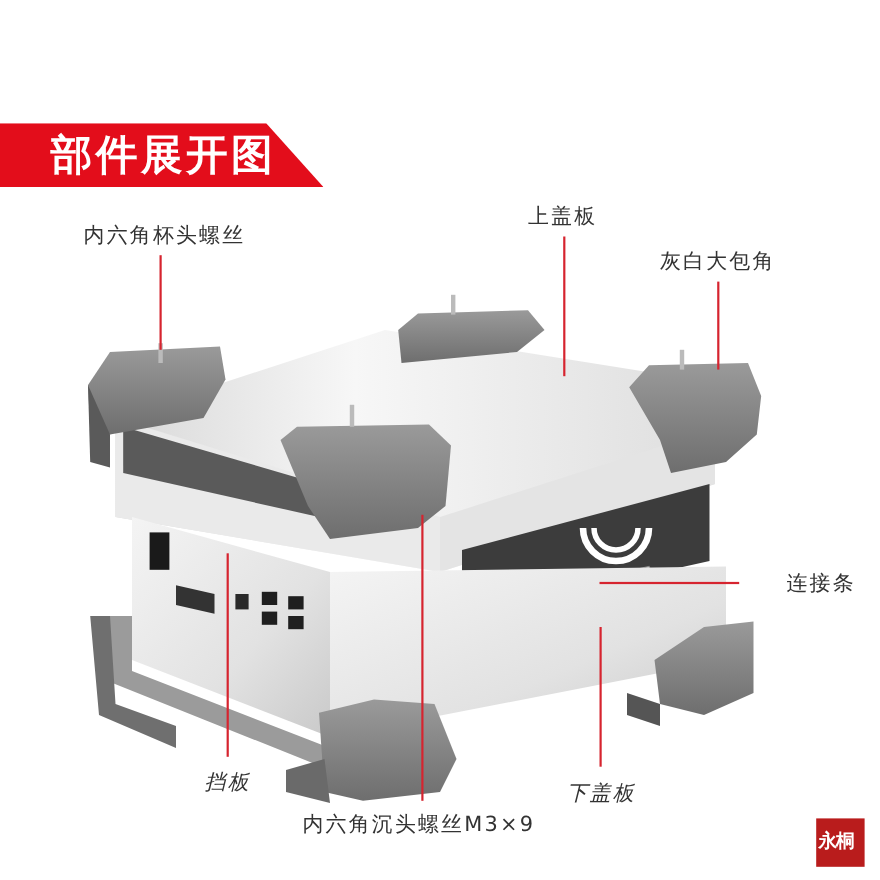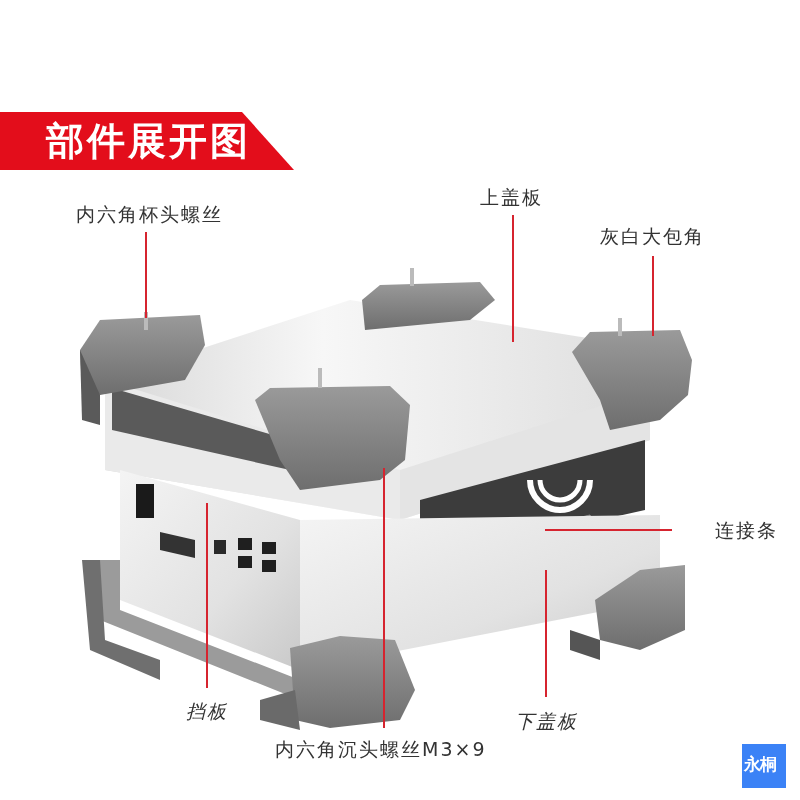--- a/index.html
+++ b/index.html
@@ -8,21 +8,21 @@
   .banner { position: absolute; left: 0; top: 112px; width: 294px; height: 58px; }
   .banner svg { position: absolute; left: 0; top: 0; }
   .banner-title { position: absolute; left: 18px; top: 6px; font-size: 38px; font-weight: bold;
                   color: #ffffff; letter-spacing: 3px; line-height: 46px; margin-left: 28px; }
   .label { position: absolute; font-size: 19px; color: #333333; letter-spacing: 2px;
            white-space: nowrap; line-height: 22px; }
   .leader { position: absolute; background: #d6242f; }
   .v { width: 2px; }
   .h { height: 2px; }
   .drawing { position: absolute; left: 0; top: 0; width: 800px; height: 800px; }
-  .seal { position: absolute; left: 742px; top: 744px; width: 44px; height: 44px; background: #3b82f6; }
+  .seal { position: absolute; left: 742px; top: 744px; width: 44px; height: 44px; background: #b91c1c; }
   .seal span { position: absolute; left: 2px; top: 9px; font-size: 17px; color: #fff;
                letter-spacing: -1px; font-weight: bold; }
 </style>
 </head>
 <body>
 
 <div class="banner">
   <svg width="294" height="58">
     <polygon points="0,0 242,0 294,58 0,58" fill="#e30d1b"></polygon>
   </svg>
@@ -108,21 +108,21 @@
 <div class="leader v" style="left:145px; top:232px; height:86px;"></div>
 <div class="leader v" style="left:512px; top:215px; height:127px;"></div>
 <div class="leader v" style="left:652px; top:256px; height:80px;"></div>
 <div class="leader h" style="left:545px; top:529px; width:127px;"></div>
 <div class="leader v" style="left:206px; top:503px; height:185px;"></div>
 <div class="leader v" style="left:383px; top:468px; height:260px;"></div>
 <div class="leader v" style="left:545px; top:570px; height:127px;"></div>
 
 <div class="label" style="left:76px; top:203px;">内六角杯头螺丝</div>
 <div class="label" style="left:480px; top:186px;">上盖板</div>
-<div class="label" style="left:600px; top:227px;font-family:Liberation Mono, monospace;">灰白大包角</div>
+<div class="label" style="left:600px; top:227px;">灰白大包角</div>
 <div class="label" style="left:683px; top:519px;margin-left:32px;">连接条</div>
 <div class="label" style="left:186px; top:700px;font-style:italic;">挡板</div>
 <div class="label" style="left:515px; top:710px;font-style:italic;">下盖板</div>
 <div class="label" style="left:275px; top:738px;">内六角沉头螺丝M3×9</div>
 
 <div class="seal">
   <span>永桐</span>
 </div>
 
 </body></html>

